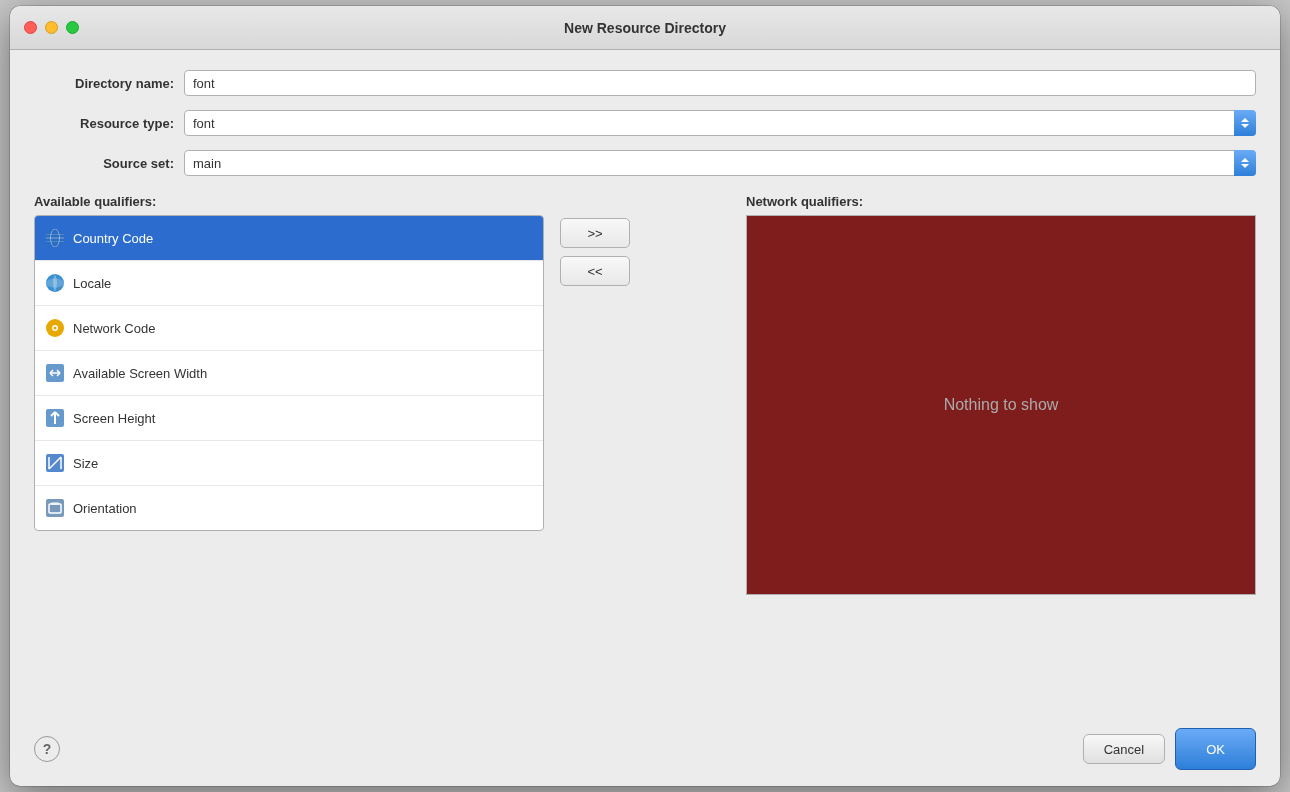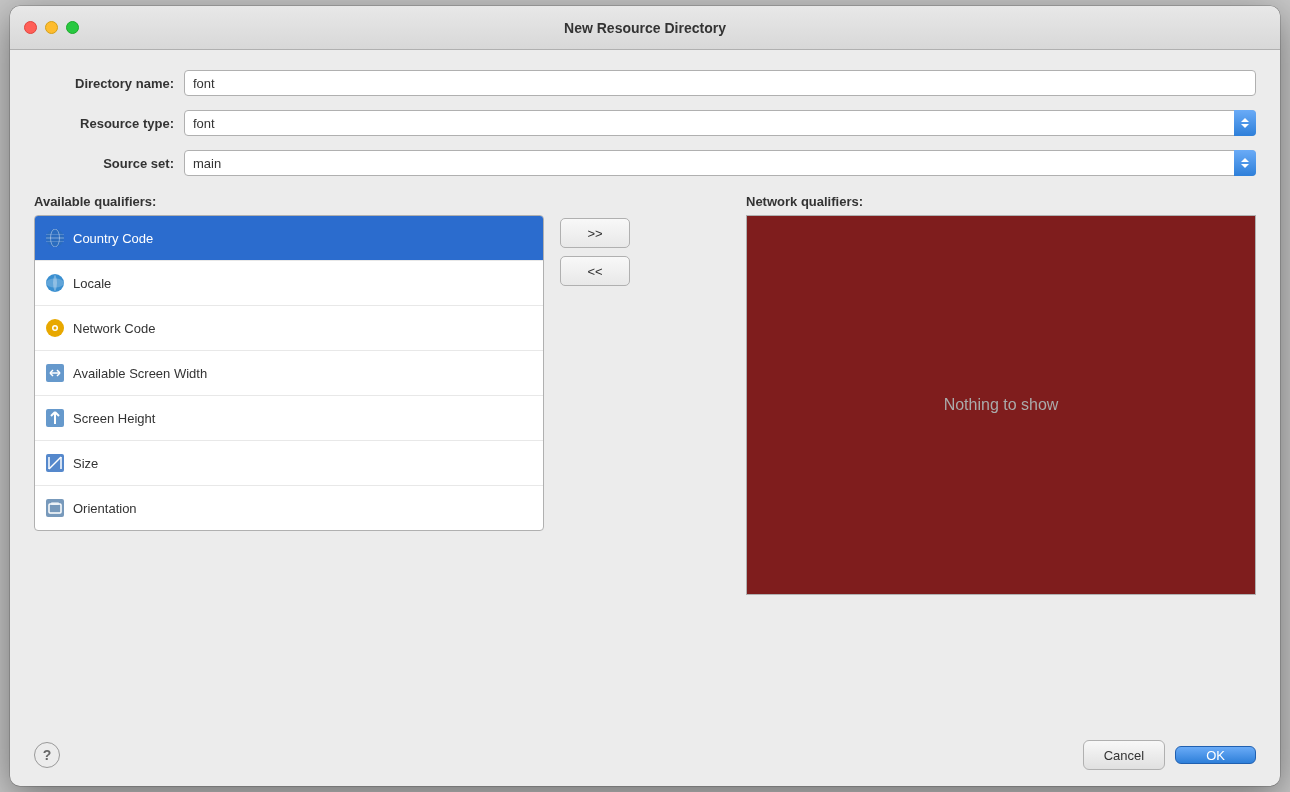--- a/index.html
+++ b/index.html
@@ -275,21 +275,21 @@
       padding: 0 20px;
       background: linear-gradient(to bottom, #f8f8f8, #e0e0e0);
       border: 1px solid #b0b0b0;
       border-radius: 6px;
       font-size: 13px;
       cursor: pointer;
       color: #333;
     }
 
     .ok-btn {
-      height: 18px;
+      height: 42px;
       padding: 0 30px;
       background: linear-gradient(to bottom, #6aabf7, #2e7fd9);
       border: 1px solid #2060b0;
       border-radius: 6px;
       font-size: 13px;
       cursor: pointer;
       color: white;
       font-weight: 500;
     }
 

